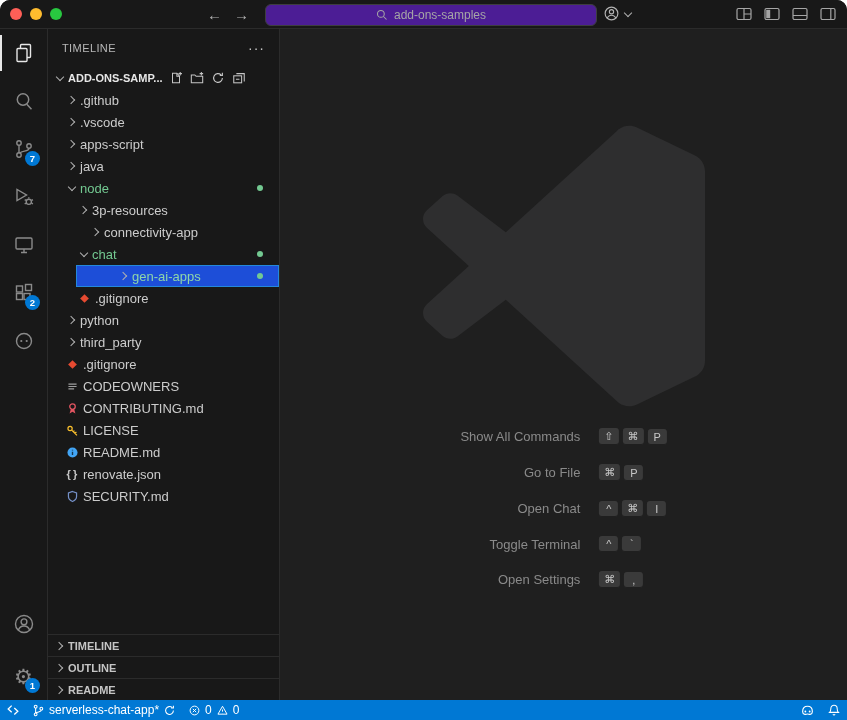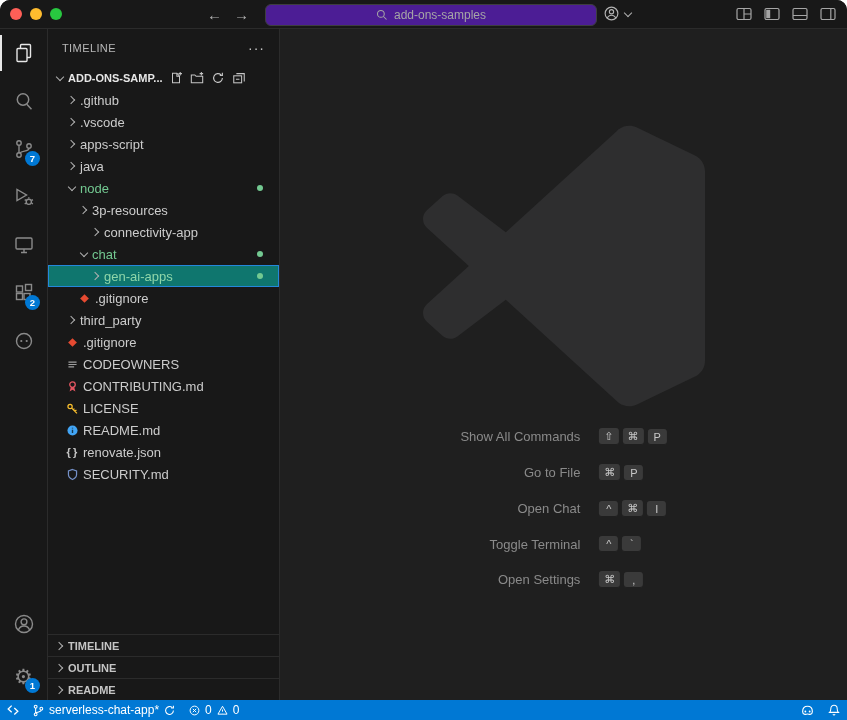--- a/index.html
+++ b/index.html
@@ -44,21 +44,21 @@
 
   .tree{margin-top:0;}
   .row{height:22px;display:flex;align-items:center;position:relative;font-size:13px;color:#cccccc;cursor:pointer;white-space:nowrap;}
   .lvl1{padding-left:16px;} .lvl2{padding-left:28px;} .lvl3{padding-left:40px;}
   .chev{width:16px;height:16px;flex:none;display:flex;align-items:center;justify-content:center;}
   .chev.right::before{content:"";width:5px;height:5px;border-right:1.4px solid #b0b0b0;border-bottom:1.4px solid #b0b0b0;transform:rotate(-45deg);margin-left:-2px;}
   .chev.down::before{content:"";width:5px;height:5px;border-right:1.4px solid #b0b0b0;border-bottom:1.4px solid #b0b0b0;transform:rotate(45deg);margin-top:-2px;}
   .ficon{width:16px;height:16px;flex:none;display:flex;align-items:center;justify-content:center;margin-right:3px;font-size:11px;}
   .green{color:#73c991;}
   .dot{position:absolute;right:16px;top:8px;width:6px;height:6px;border-radius:50%;background:#73c991;}
-  .selected{background:#0f766e;outline:1px solid #2488db;outline-offset:-1px;color:#8fd6a9;}
+  .selected{background:#1d4ed8;outline:1px solid #2488db;outline-offset:-1px;color:#8fd6a9;margin-left:28px;}
 
   .side-sections{position:absolute;left:0;right:0;bottom:0;}
   .section{height:21px;border-top:1px solid #2b2b2b;display:flex;align-items:center;padding-left:4px;font-size:11px;font-weight:700;color:#c5c5c5;cursor:pointer;}
 
   
   .editor{flex:1;background:#1f1f1f;position:relative;min-width:0;}
   .watermark{position:absolute;top:96px;left:50%;transform:translateX(-50%);}
   .shortcuts{position:absolute;top:399px;left:50%;transform:translateX(-50%);display:grid;grid-template-columns:auto auto;column-gap:12px;row-gap:13px;align-items:center;gap:19px;}
   .sc-label{color:#8a8a8a;font-size:13px;text-align:right;}
   .sc-keys{display:flex;gap:4px;align-items:center;}
@@ -262,20 +262,24 @@
         <div class="row lvl2">
             <span class="ficon">
               <svg width="13" height="13" viewBox="0 0 16 16">
                 <rect x="4.2" y="4.2" width="7.6" height="7.6" transform="rotate(45 8 8)" fill="#e64a31"></rect>
               </svg>
             </span>
             <span class="label">.gitignore</span>
           </div>
         <div class="row lvl1">
             <span class="chev right"></span>
+            <span class="label">python</span>
+          </div>
+        <div class="row lvl1">
+            <span class="chev right"></span>
             <span class="label">third_party</span>
           </div>
         <div class="row lvl1">
             <span class="ficon">
               <svg width="13" height="13" viewBox="0 0 16 16">
                 <rect x="4.2" y="4.2" width="7.6" height="7.6" transform="rotate(45 8 8)" fill="#e64a31"></rect>
               </svg>
             </span>
             <span class="label">.gitignore</span>
           </div>

